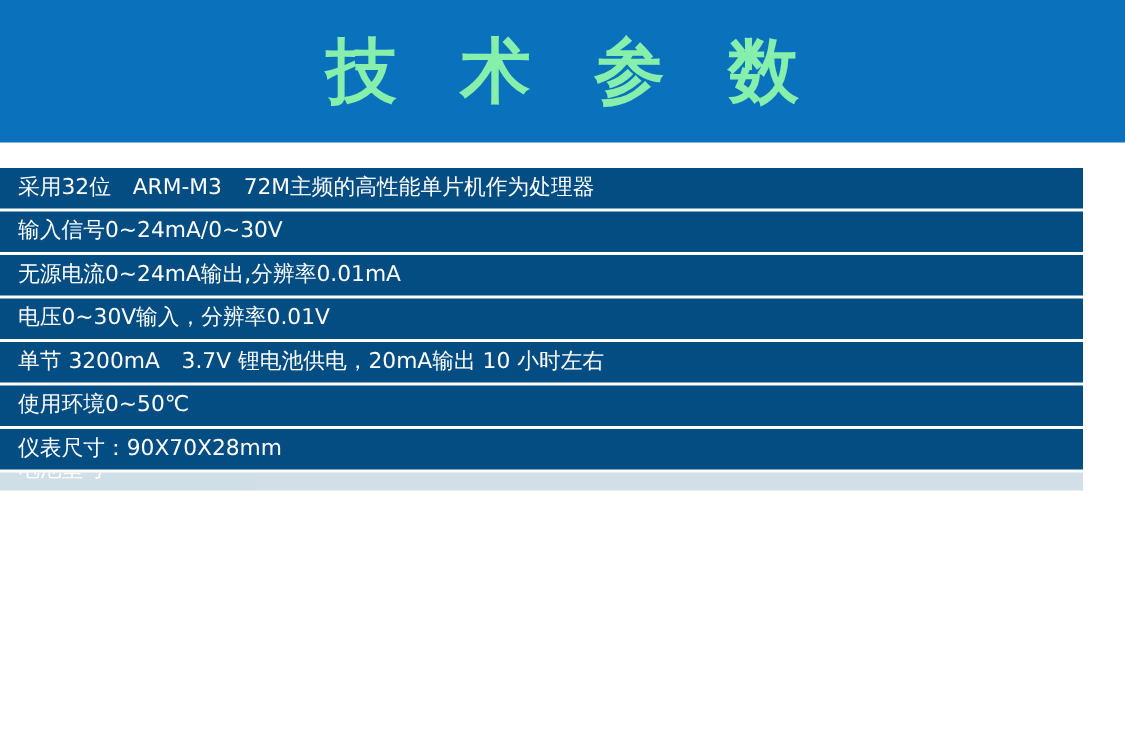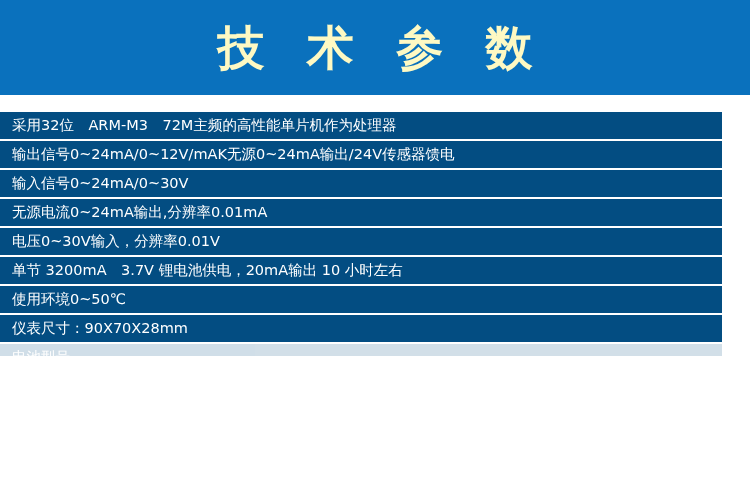--- a/index.html
+++ b/index.html
@@ -26,21 +26,21 @@
     left: 0;
     top: 0;
     width: 750px;
     height: 95px;
     background: #0a71bd;
     display: flex;
     align-items: center;
     justify-content: center;
   }
   .header-title {
-    color: #fef9c3;
+    color: #86efac;
     font-size: 47px;
     font-weight: bold;
     letter-spacing: 13px;
     text-indent: 13px;
     line-height: 1;
     font-family: "DejaVu Sans", "Liberation Sans", sans-serif;
     white-space: nowrap;
   }
   
   .spec-table {
@@ -49,21 +49,21 @@
     top: 112px;
     width: 722px;
   }
   .spec-row {
     box-sizing: border-box;
     width: 722px;
     height: 27px;
     background: #034d82;
     margin-bottom: 2px;
     display: flex;
-    align-items: flex-start;
+    align-items: flex-end;
     overflow: hidden;
   }
   .spec-row-text {
     color: #ffffff;
     font-size: 14.5px;
     line-height: 27px;
     padding-left: 12px;
     white-space: nowrap;
     font-family: "DejaVu Sans", "Liberation Sans", sans-serif;
   }
@@ -85,23 +85,20 @@
     <div class="header-title">技 术 参 数</div>
   </div>
 
   <div class="spec-table">
 
     <div class="spec-row">
       <div class="spec-row-text">采用32位　ARM-M3　72M主频的高性能单片机作为处理器</div>
     </div>
 
 
-    <div class="spec-row">
-      <div class="spec-row-text">输出信号0~24mA/0~12V/mAK无源0~24mA输出/24V传感器馈电</div>
-    </div>
 
     <div class="spec-row">
       <div class="spec-row-text">输入信号0~24mA/0~30V</div>
     </div>
 
 
     <div class="spec-row">
       <div class="spec-row-text">无源电流0~24mA输出,分辨率0.01mA</div>
     </div>
 

